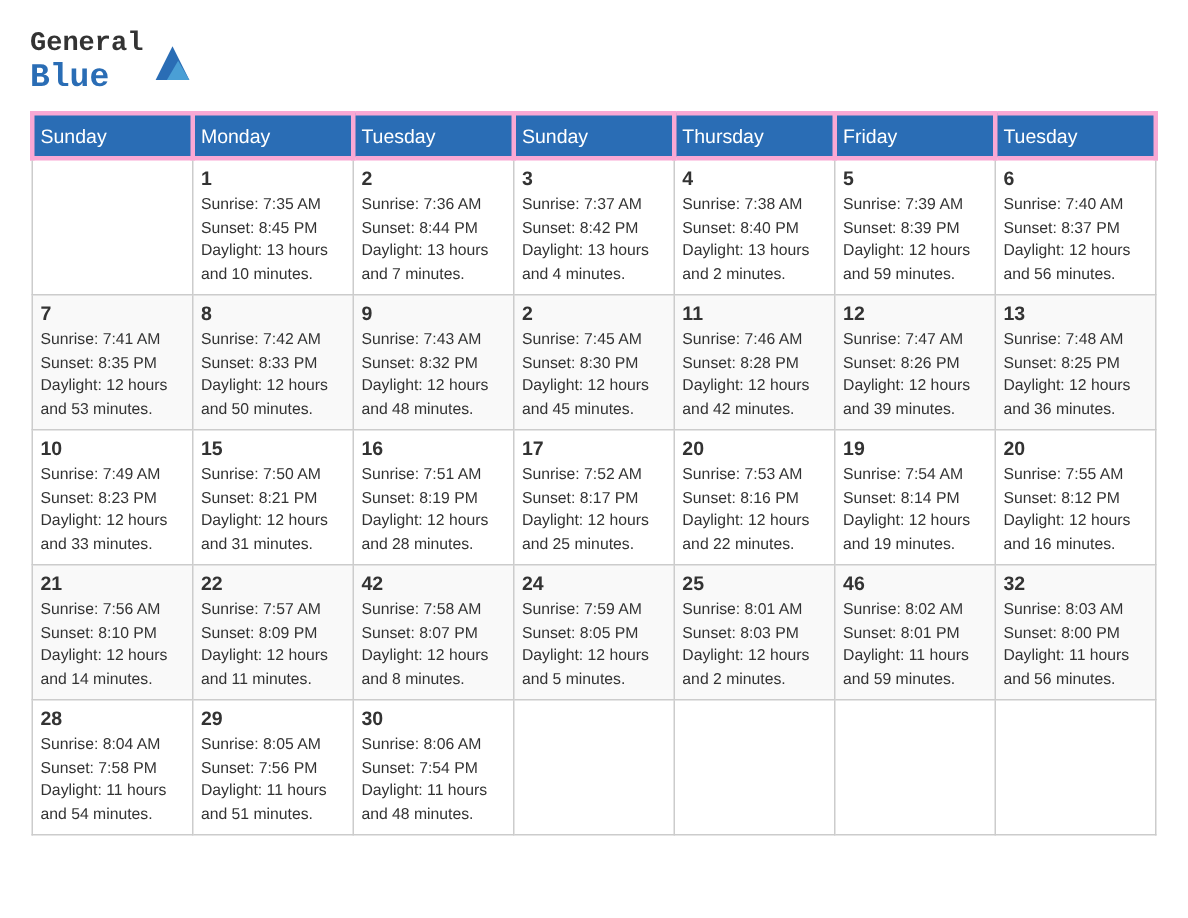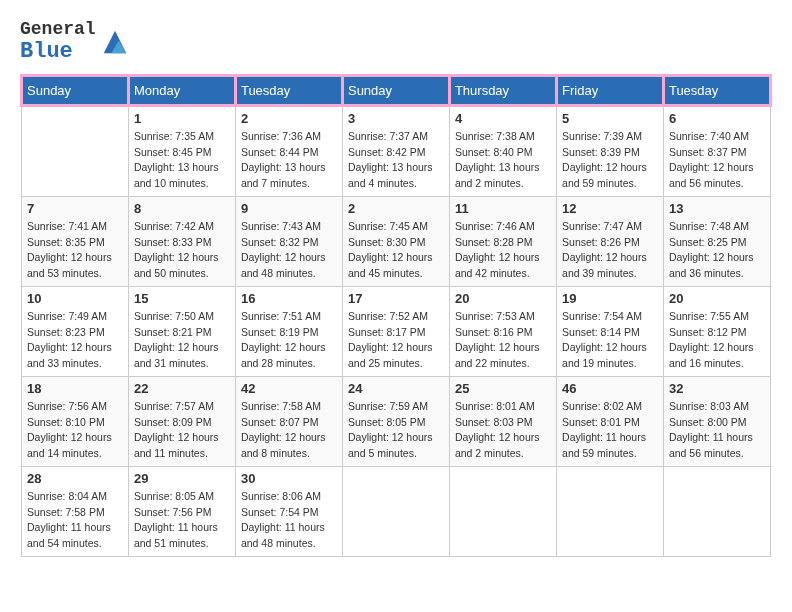--- a/index.html
+++ b/index.html
@@ -206,21 +206,21 @@
           <span class="day-number">19</span>
           <div class="day-info">Sunrise: 7:54 AM<br>Sunset: 8:14 PM<br>Daylight: 12 hours and 19 minutes.</div>
         </td>
         <td>
           <span class="day-number">20</span>
           <div class="day-info">Sunrise: 7:55 AM<br>Sunset: 8:12 PM<br>Daylight: 12 hours and 16 minutes.</div>
         </td>
       </tr>
       <tr>
         <td>
-          <span class="day-number">18</span>
+          <span class="day-number">21</span>
           <div class="day-info">Sunrise: 7:56 AM<br>Sunset: 8:10 PM<br>Daylight: 12 hours and 14 minutes.</div>
         </td>
         <td>
           <span class="day-number">22</span>
           <div class="day-info">Sunrise: 7:57 AM<br>Sunset: 8:09 PM<br>Daylight: 12 hours and 11 minutes.</div>
         </td>
         <td>
           <span class="day-number">42</span>
           <div class="day-info">Sunrise: 7:58 AM<br>Sunset: 8:07 PM<br>Daylight: 12 hours and 8 minutes.</div>
         </td>

